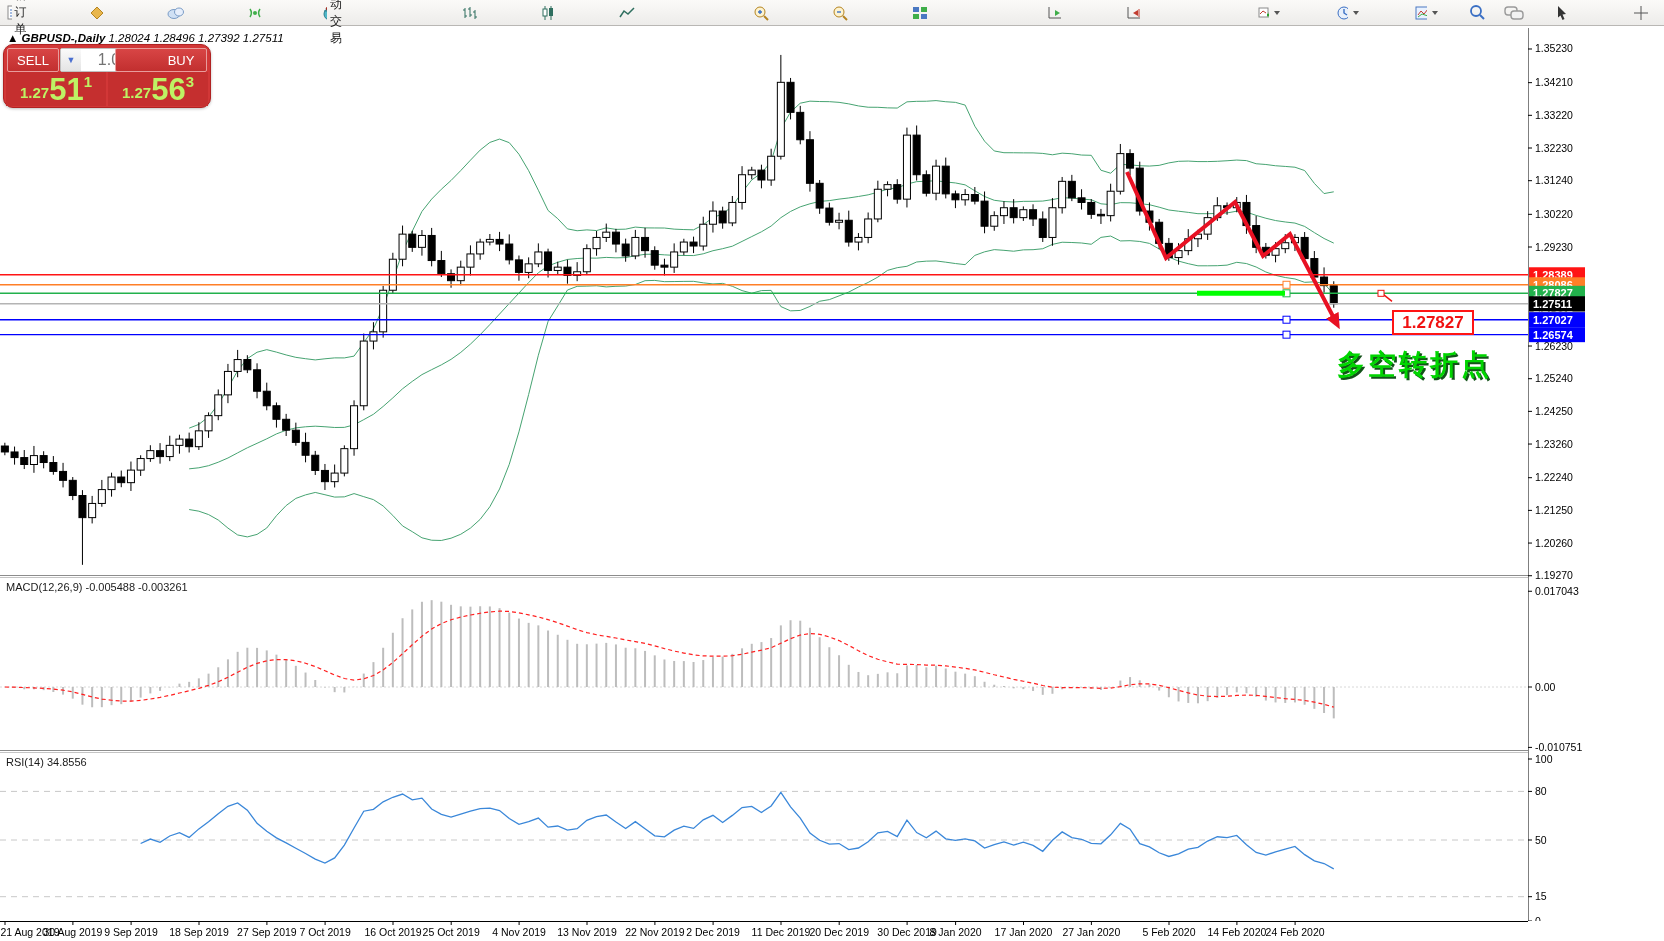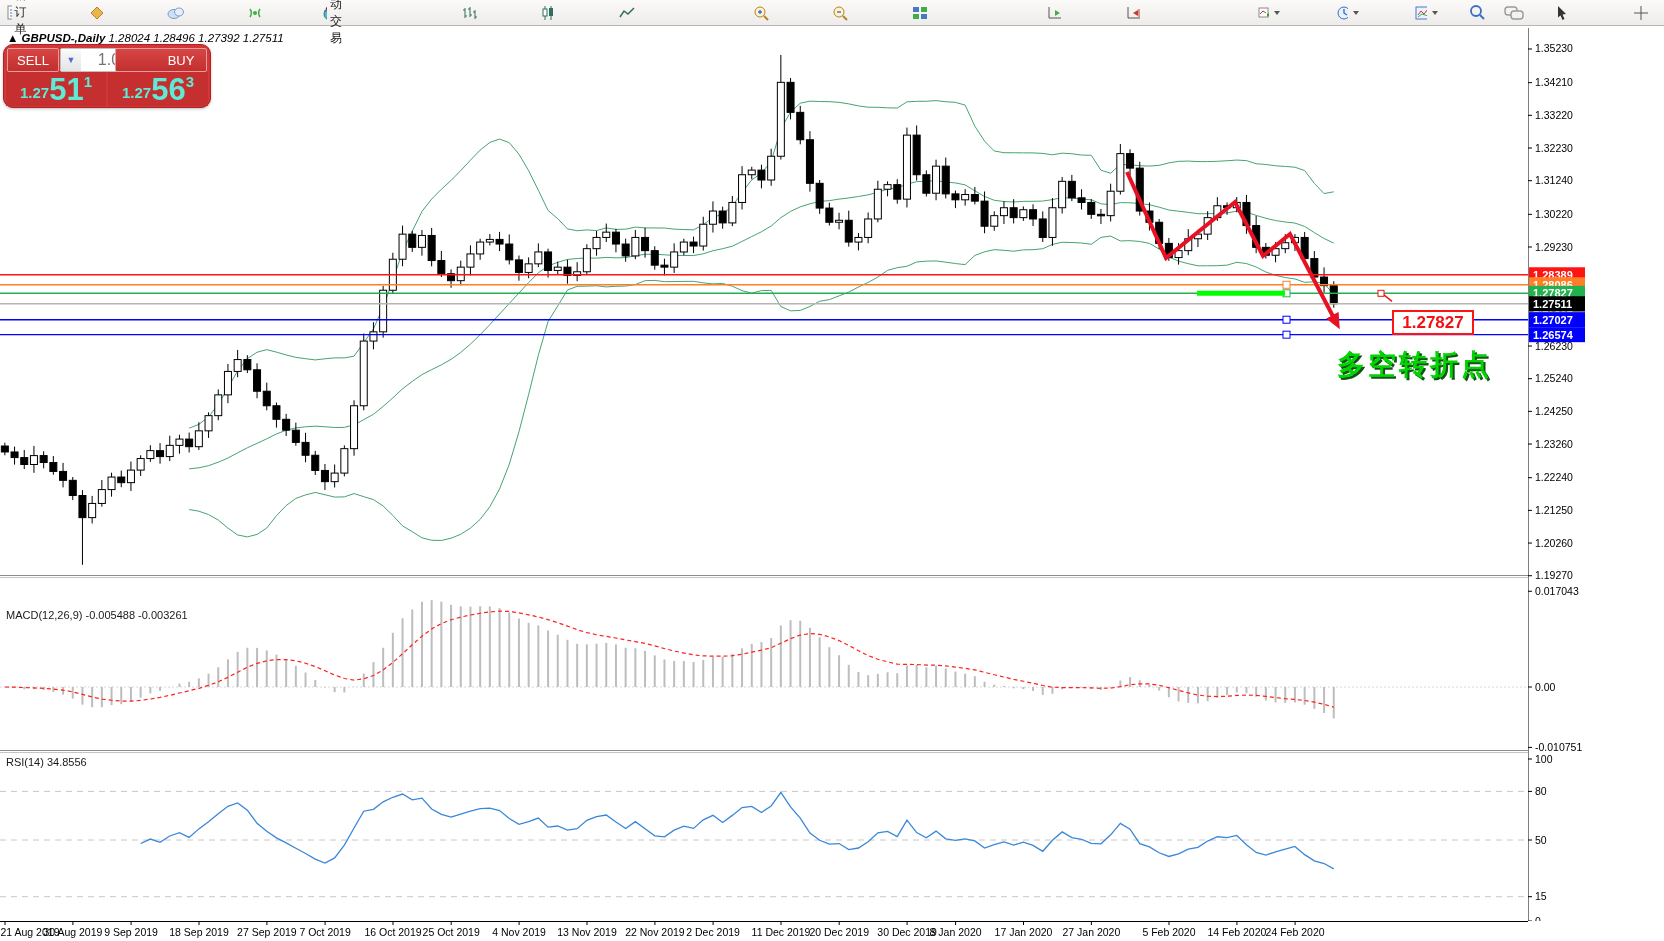--- a/index.html
+++ b/index.html
@@ -23,21 +23,21 @@
   
   #panel{position:absolute;left:3px;top:18px;width:206px;height:62px;background:#d23737;
     border:1px solid #b02222;border-radius:10px;z-index:20;box-shadow:0 1px 3px rgba(0,0,0,.25);}
   .pbtn{position:absolute;top:3px;height:22px;background:linear-gradient(#d84545,#c22f2f);
     border:1px solid #e89c9c;border-radius:2px;color:#fff;font-size:13px;display:flex;align-items:center;justify-content:center;}
   #spin{position:absolute;left:56px;top:3px;width:94px;height:22px;background:#fff;border:1px solid #c0c0c0;
     display:flex;align-items:stretch;border-radius:2px;overflow:hidden;}
   .spbtn{width:20px;display:flex;align-items:center;justify-content:center;background:linear-gradient(#fafafa,#e4e4e4);
     color:#4a6fd0;font-size:9px;border:0;}
   #spinval{flex:1;display:flex;align-items:center;justify-content:flex-end;padding-right:6px;font-size:16px;color:#737373;}
-  .pprice{position:absolute;top:27px;height:33px;width:100px;background:#c52f2f;color:#5eead4;display:flex;align-items:flex-end;justify-content:center;padding-bottom:1px;}
+  .pprice{position:absolute;top:27px;height:33px;width:100px;background:#c52f2f;color:#bef264;display:flex;align-items:flex-end;justify-content:center;padding-bottom:1px;}
   .pp-small{font-size:15px;font-weight:bold;line-height:24px;}
   .pp-big{font-size:31px;font-weight:bold;line-height:31px;letter-spacing:0;}
   .pp-sup{font-size:15px;font-weight:bold;line-height:14px;align-self:flex-start;margin-top:3px;}
   
   .indlabel{position:absolute;font-size:11px;color:#1a1a1a;z-index:5;}
   
   .panesep{position:absolute;left:0;width:1664px;height:1px;background:#8c8c8c;}
   
   #cnnote{position:absolute;font-weight:bold;font-size:28px;color:#00d500;
     text-shadow:2px 2px 0 #14521a;letter-spacing:3px;z-index:15;white-space:nowrap;}
@@ -829,19 +829,19 @@
         <line x1="1091.3999999999999" y1="0" x2="1091.3999999999999" y2="4" stroke="#000"></line>
         <text x="1091.3999999999999" y="15" font-size="10.5" fill="#000" text-anchor="middle">27 Jan 2020</text>
         <line x1="1169" y1="0" x2="1169" y2="4" stroke="#000"></line>
         <text x="1169" y="15" font-size="10.5" fill="#000" text-anchor="middle">5 Feb 2020</text>
         <line x1="1236.8999999999999" y1="0" x2="1236.8999999999999" y2="4" stroke="#000"></line>
         <text x="1236.8999999999999" y="15" font-size="10.5" fill="#000" text-anchor="middle">14 Feb 2020</text>
         <line x1="1295.1" y1="0" x2="1295.1" y2="4" stroke="#000"></line>
         <text x="1295.1" y="15" font-size="10.5" fill="#000" text-anchor="middle">24 Feb 2020</text>
       </svg>
 
-    <div class="indlabel" style="left:6px;top:555px;margin-top:28px;">MACD(12,26,9) -0.005488 -0.003261</div>
+    <div class="indlabel" style="left:6px;top:555px;">MACD(12,26,9) -0.005488 -0.003261</div>
     <div class="indlabel" style="left:6px;top:730px;">RSI(14) 34.8556</div>
 
     <div id="callout" style="left: 1392px; top: 284px; width: 78px; height: 21px;">1.27827</div>
     <div id="cnnote" style="left: 1337px; top: 320px;">多空转折点</div>
   </div>
 </div>
 
 </body></html>

